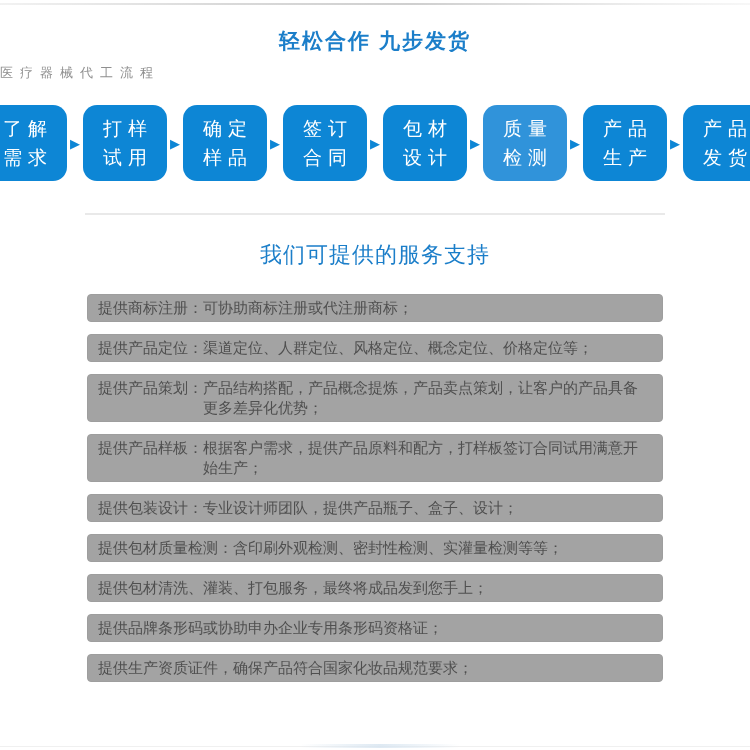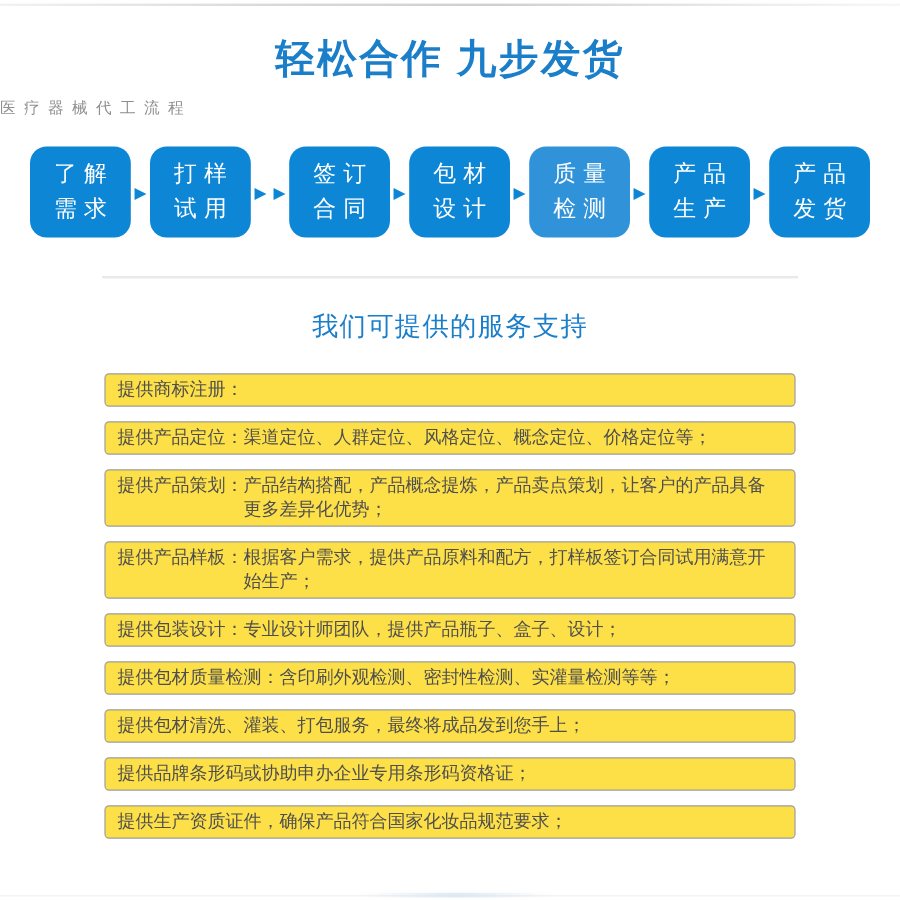--- a/index.html
+++ b/index.html
@@ -17,21 +17,21 @@
     overflow: hidden;
   }
   .top-divider {
     height: 2px;
     margin-top: 3px;
     background: linear-gradient(to right, #f2f2f2, #d9d9d9 30%, #cfcfcf 55%, #ededed 85%, #f7f7f7);
   }
   .page-title {
     margin-top: 22px;
     text-align: center;
-    font-size: 33px;
+    font-size: 21px;
     font-weight: bold;
     letter-spacing: 2px;
     color: var(--accent-blue, #1b7ec9);
   }
   .page-subtitle {
     margin-top: 9px;
     text-align: left;
     font-size: 13px;
     letter-spacing: 7px;
     color: var(--subtitle-gray, #8f8f8f);
@@ -95,21 +95,21 @@
     width: 576px;
     border: 1px solid var(--item-border-gray, #9e9e9e);
     border-radius: 4px;
     padding: 3px 10px;
     margin-bottom: 12px;
     display: flex;
     align-items: flex-start;
     color: var(--item-text-gray, #4f4f4f);
     font-size: 15px;
     line-height: 20px;
-    background: #fde047;
+    background: #a3a3a3;
   }
   .service-label {
     white-space: nowrap;
     flex: 0 0 auto;
   }
   .service-text {
     flex: 1 1 auto;
   }
   .bottom-line {
     position: absolute;
@@ -152,20 +152,24 @@
       <div class="step-group">
         <span class="step-arrow">▶</span>
         <div class="step-box">
           <span class="step-line">打样</span>
           <span class="step-line">试用</span>
         </div>
       </div>
 
       <div class="step-group">
         <span class="step-arrow">▶</span>
+        <div class="step-box">
+          <span class="step-line">确定</span>
+          <span class="step-line">样品</span>
+        </div>
       </div>
 
       <div class="step-group">
         <span class="step-arrow">▶</span>
         <div class="step-box">
           <span class="step-line">签订</span>
           <span class="step-line">合同</span>
         </div>
       </div>
 
@@ -203,20 +207,21 @@
     </div>
 
   <div class="section-divider"></div>
 
   <div class="section-heading">我们可提供的服务支持</div>
 
   <div class="service-list">
 
       <div class="service-item">
         <span class="service-label">提供商标注册：</span>
+        <span class="service-text">可协助商标注册或代注册商标；</span>
       </div>
 
       <div class="service-item">
         <span class="service-label">提供产品定位：</span>
         <span class="service-text">渠道定位、人群定位、风格定位、概念定位、价格定位等；</span>
       </div>
 
       <div class="service-item">
         <span class="service-label">提供产品策划：</span>
         <span class="service-text">产品结构搭配，产品概念提炼，产品卖点策划，让客户的产品具备更多差异化优势；</span>

